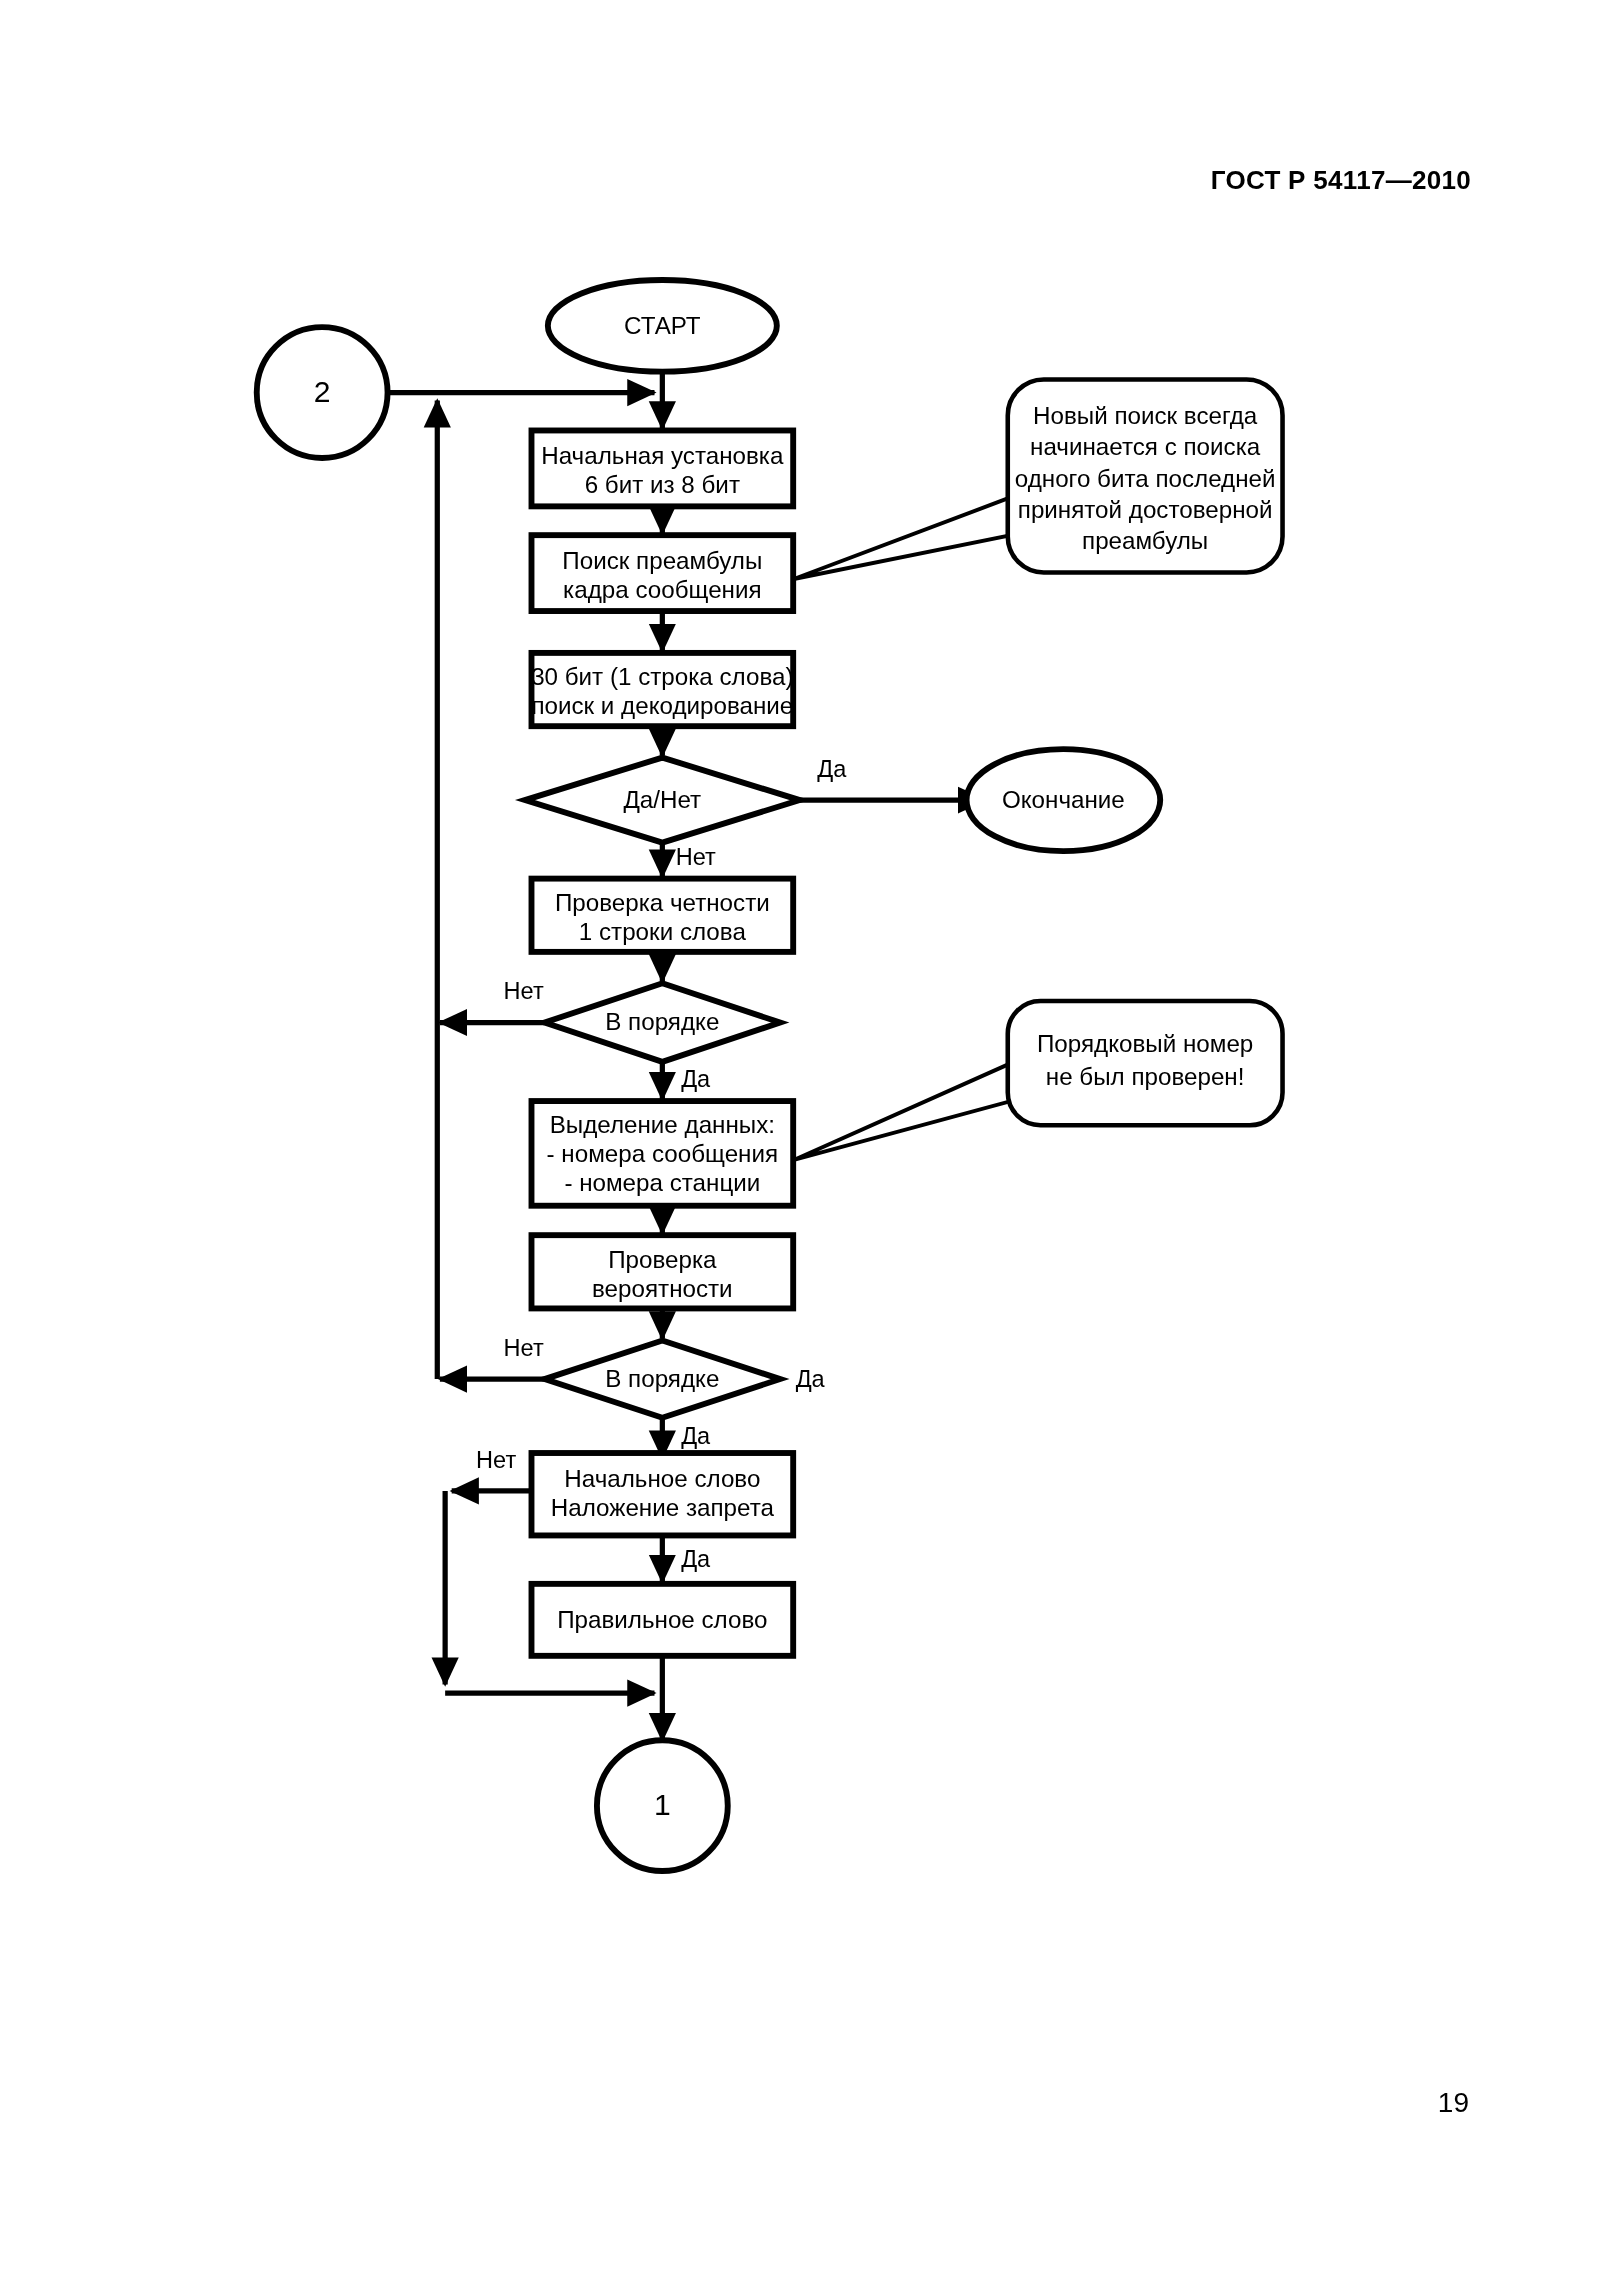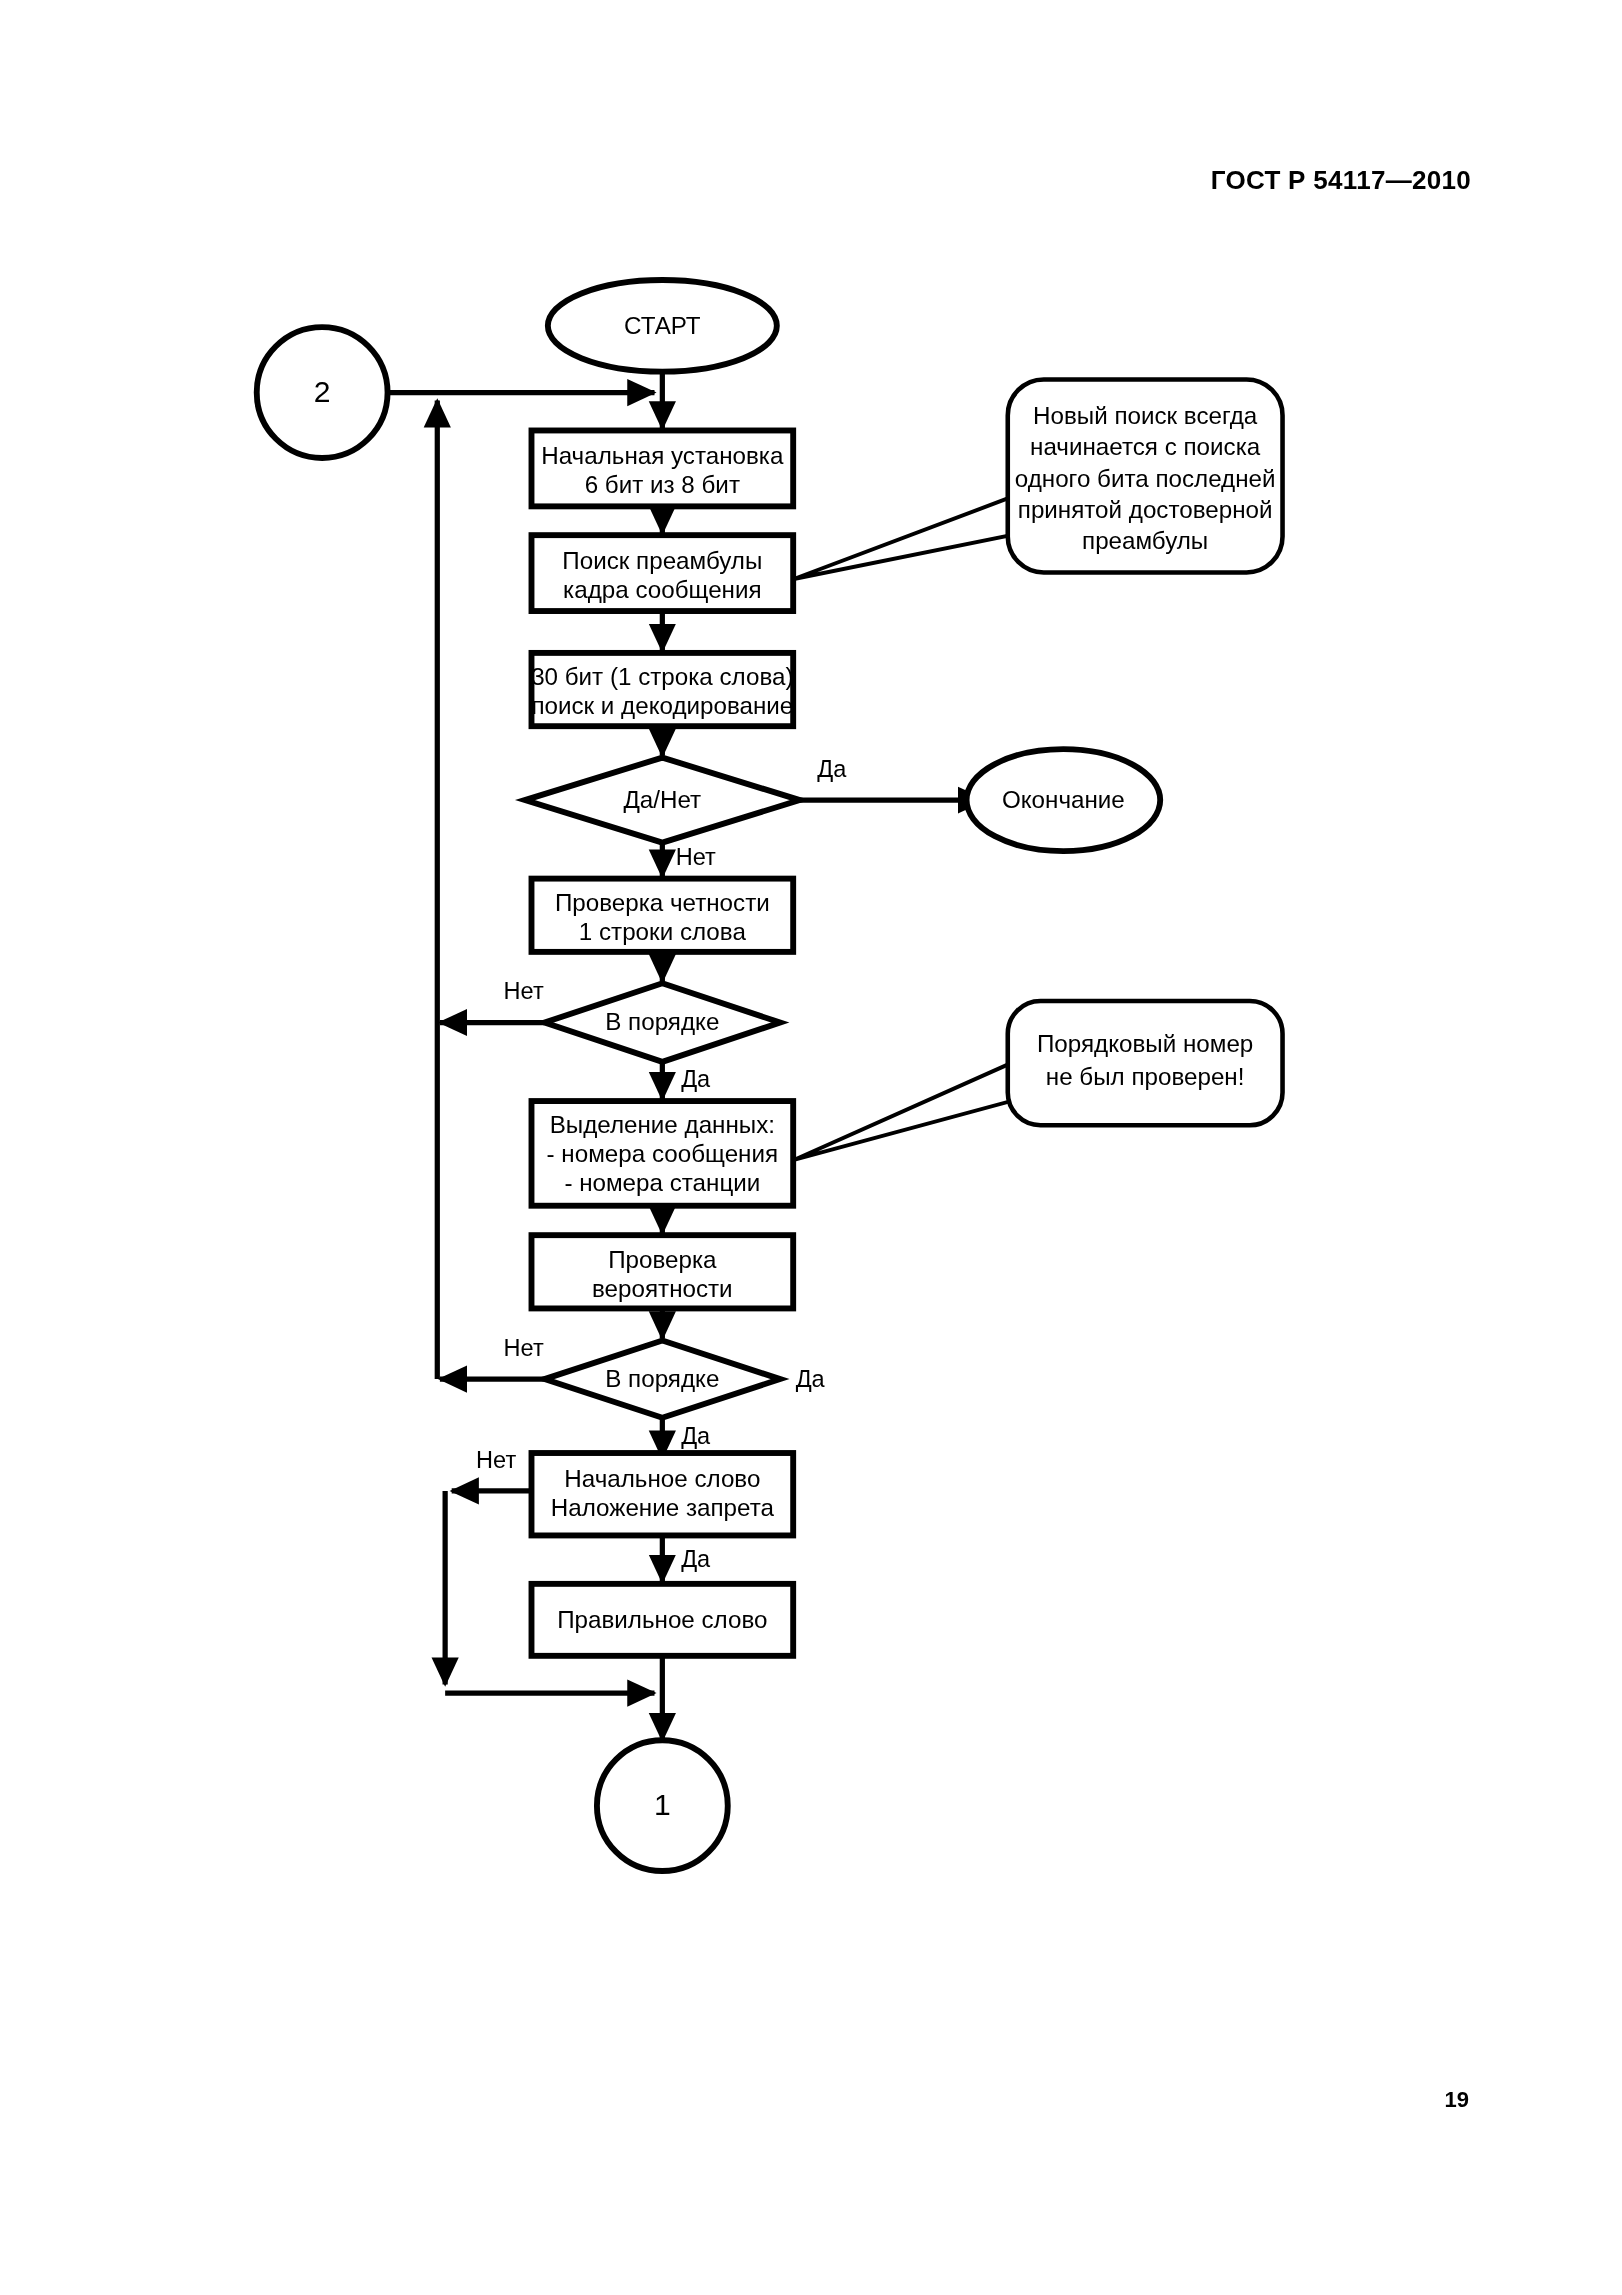--- a/index.html
+++ b/index.html
@@ -26,22 +26,22 @@
     font-size: 26px;
     font-weight: bold;
     letter-spacing: 0.3px;
     white-space: nowrap;
     margin-left: 47px;
   }
   #page-number {
     position: absolute;
     right: 154px;
     top: 2087px;
-    font-size: 22px;
-    font-weight: bold;
+    font-size: 28px;
+    font-weight: normal;
   }
   #flowchart-svg {
     position: absolute;
     left: 0;
     top: 0;
     width: 1623px;
     height: 2295px;
   }
   .fc-shape {
     fill: #ffffff;

